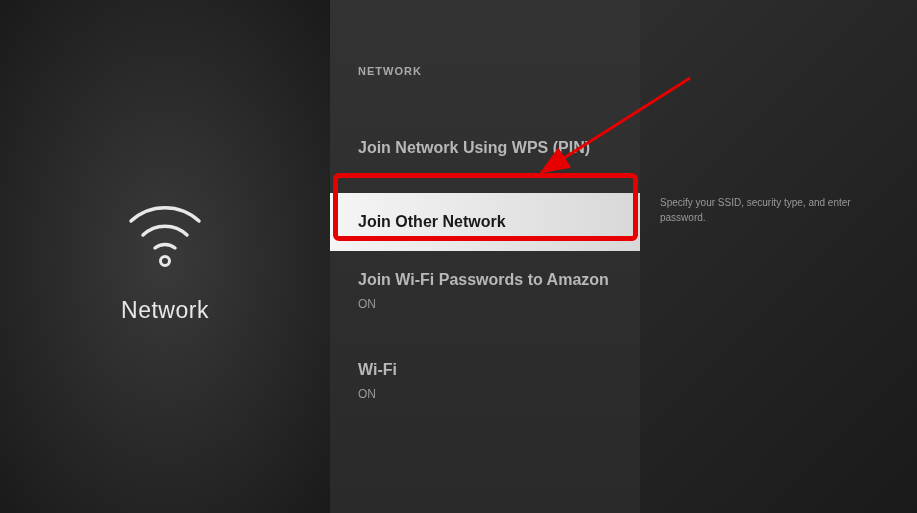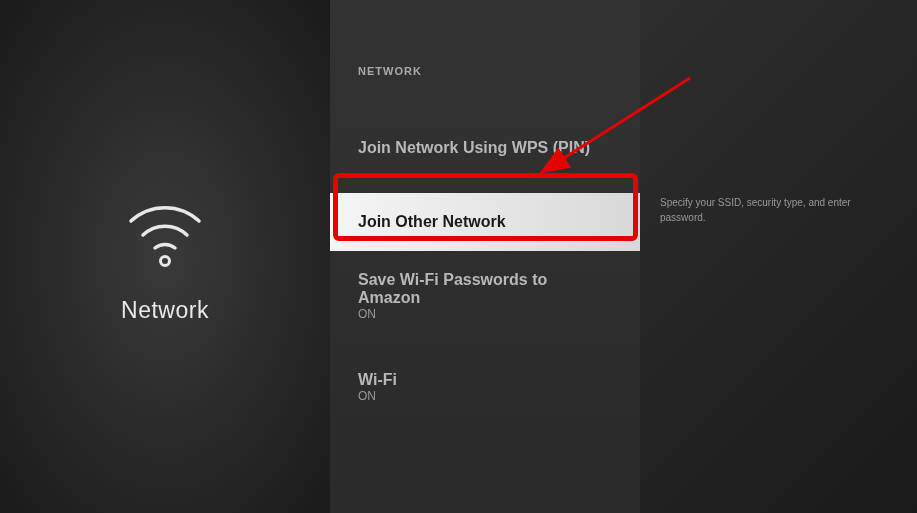--- a/index.html
+++ b/index.html
@@ -71,21 +71,21 @@
       background: linear-gradient(90deg, #f5f5f5 0%, #d8d8d8 100%);
       color: #1a1a1a;
       font-weight: 600;
       padding: 20px 28px;
       margin-bottom: 6px;
     }
     .menu-item-sub {
       color: #999;
       font-size: 12px;
       font-weight: 400;
-      margin-top: 0;
+      margin-top: 8px;
     }
     .right-panel {
       width: 277px;
       height: 100%;
       background: linear-gradient(135deg, #2e2e2e 0%, #1a1a1a 100%);
       padding: 195px 30px 0 20px;
     }
     .help-text {
       color: #999;
       font-size: 10px;
@@ -122,21 +122,21 @@
 
   <div class="menu-item">
     <div>Join Network Using WPS (PIN)</div>
   </div>
 
   <div class="menu-item selected">
     <div>Join Other Network</div>
   </div>
 
   <div class="menu-item">
-    <div>Save Wi-Fi Passwords to Amazon</div>
+    <div>Join Wi-Fi Passwords to Amazon</div>
     <div class="menu-item-sub">ON</div>
   </div>
 
   <div class="menu-item">
     <div>Wi-Fi</div>
     <div class="menu-item-sub">ON</div>
   </div>
 
 </div>
 

